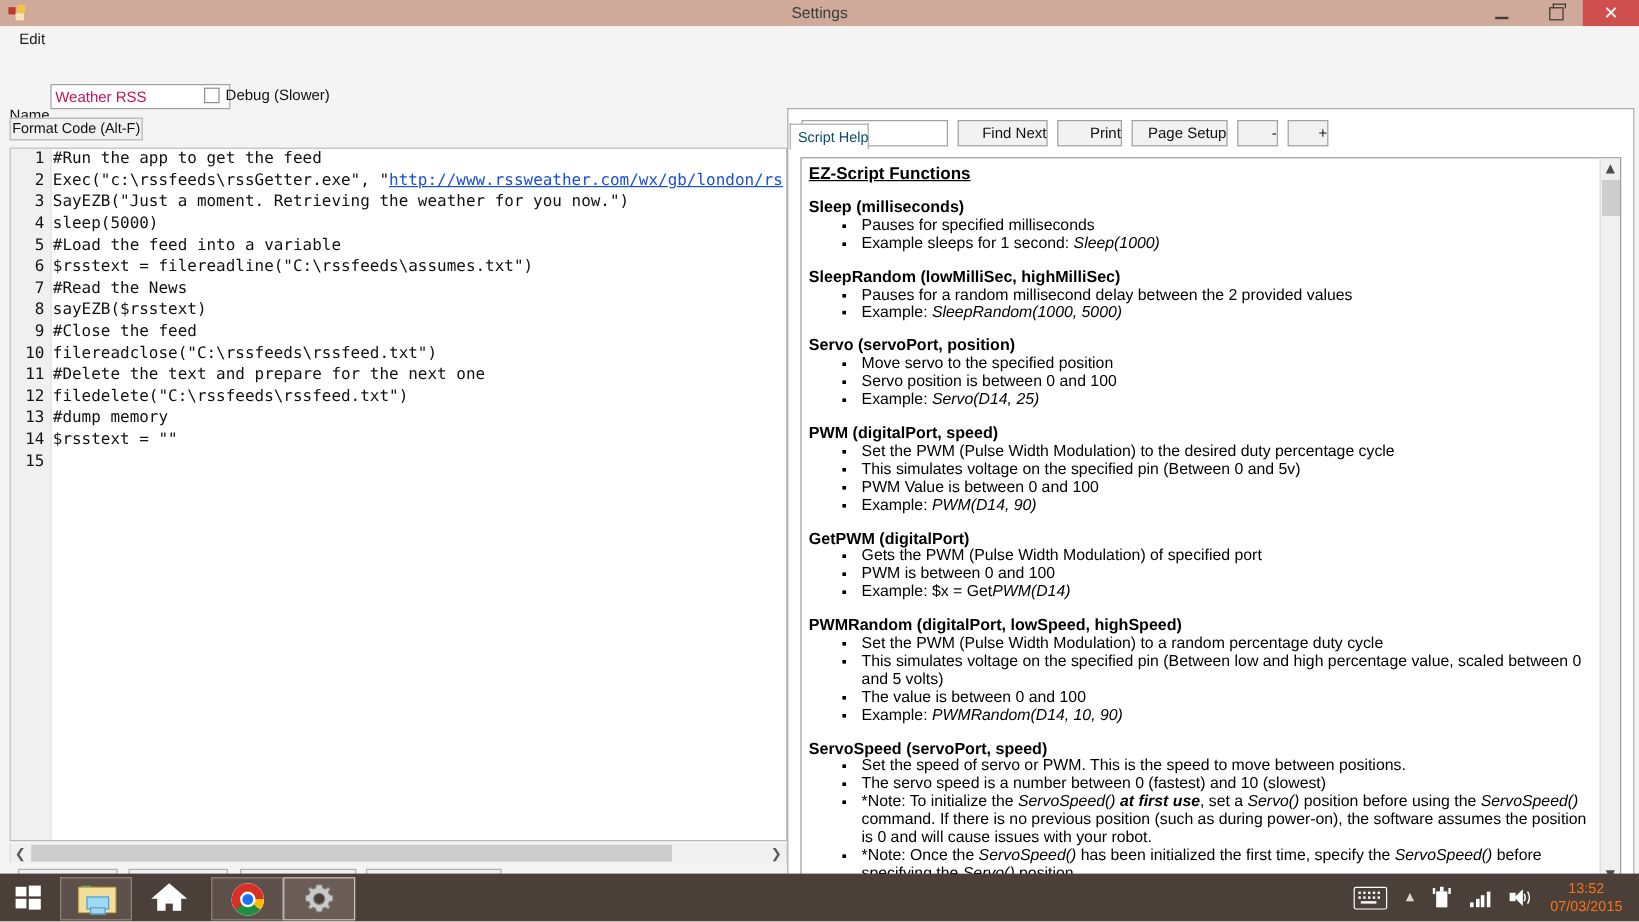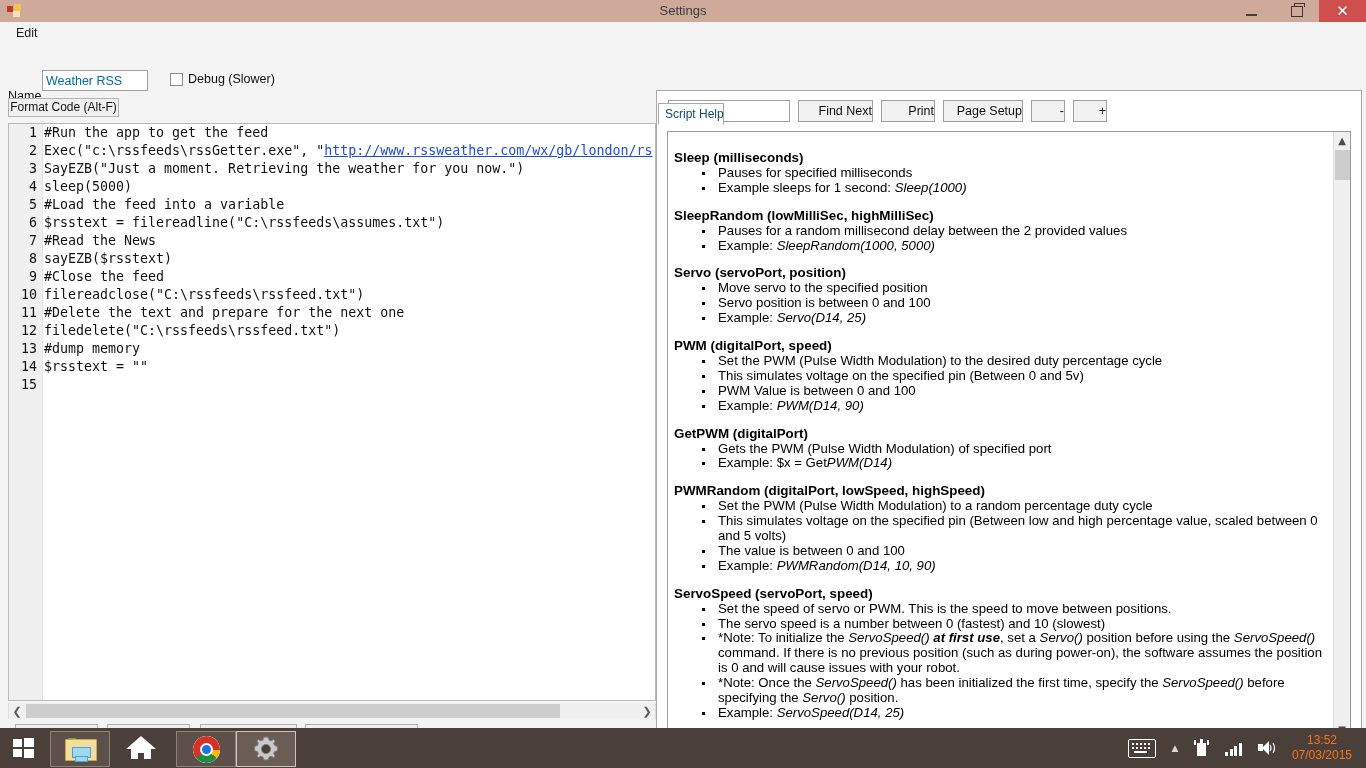--- a/index.html
+++ b/index.html
@@ -43,23 +43,23 @@
   
   .menubar{position:absolute;left:0;top:0;width:1366px;height:22px;background:#f4f4f4;}
   .menu-item{
     position:absolute;left:10px;top:2px;font-size:12.5px;color:#1a1a1a;
     padding:2px 6px;
   }
 
   
   .name-label{position:absolute;left:8px;top:67px;font-size:12.5px;color:#111;}
   .name-input{
-    position:absolute;left:42px;top:48px;width:106px;height:21px;
+    position:absolute;left:42px;top:48px;width:150px;height:21px;
     border:1px solid #a0a0a0;background:#fff;
-    font-family:"Liberation Sans",sans-serif;font-size:12.5px;color:#0369a1;
+    font-family:"Liberation Sans",sans-serif;font-size:12.5px;color:#be185d;
     padding:0 0 0 3px;box-sizing:border-box;outline:none;
   }
   .dbg-wrap{position:absolute;left:170px;top:50px;display:flex;align-items:center;gap:5px;}
   .dbg-box{width:13px;height:13px;border:1px solid #8d8d8d;background:#fff;box-sizing:border-box;}
   .dbg-text{font-size:12.5px;color:#111;}
 
   .fmt-btn{
     position:absolute;left:8px;top:76px;width:111px;height:19px;
     background:#f0f0f0;border:1px solid #b3b3b3;
     font-family:"Liberation Sans",sans-serif;font-size:12px;color:#111;
@@ -341,20 +341,21 @@
 
         <input class="find-input" type="text" value="" style="">
         <div class="tbtn findnext">Find Next</div>
         <div class="tbtn print">Print</div>
         <div class="tbtn pagesetup">Page Setup</div>
         <div class="tbtn minus">-</div>
         <div class="tbtn plus">+</div>
 
         <div class="helpview">
           <div class="help-content" id="helpcontent">
+              <div class="h-title">EZ-Script Functions</div>
               <div class="h-head">Sleep (milliseconds)</div>
               <ul class="h-list">
                 <li>Pauses for specified milliseconds</li>
                 <li>Example sleeps for 1 second: <i>Sleep(1000)</i></li>
               </ul>
               <div class="h-head">SleepRandom (lowMilliSec, highMilliSec)</div>
               <ul class="h-list">
                 <li>Pauses for a random millisecond delay between the 2 provided values</li>
                 <li>Example: <i>SleepRandom(1000, 5000)</i></li>
               </ul>
@@ -367,20 +368,21 @@
               <div class="h-head">PWM (digitalPort, speed)</div>
               <ul class="h-list">
                 <li>Set the PWM (Pulse Width Modulation) to the desired duty percentage cycle</li>
                 <li>This simulates voltage on the specified pin (Between 0 and 5v)</li>
                 <li>PWM Value is between 0 and 100</li>
                 <li>Example: <i>PWM(D14, 90)</i></li>
               </ul>
               <div class="h-head">GetPWM (digitalPort)</div>
               <ul class="h-list">
                 <li>Gets the PWM (Pulse Width Modulation) of specified port</li>
+                <li>PWM is between 0 and 100</li>
                 <li>Example: $x = Get<i>PWM(D14)</i></li>
               </ul>
               <div class="h-head">PWMRandom (digitalPort, lowSpeed, highSpeed)</div>
               <ul class="h-list">
                 <li>Set the PWM (Pulse Width Modulation) to a random percentage duty cycle</li>
                 <li>This simulates voltage on the specified pin (Between low and high percentage value, scaled between 0 and 5 volts)</li>
                 <li>The value is between 0 and 100</li>
                 <li>Example: <i>PWMRandom(D14, 10, 90)</i></li>
               </ul>
               <div class="h-head">ServoSpeed (servoPort, speed)</div>

